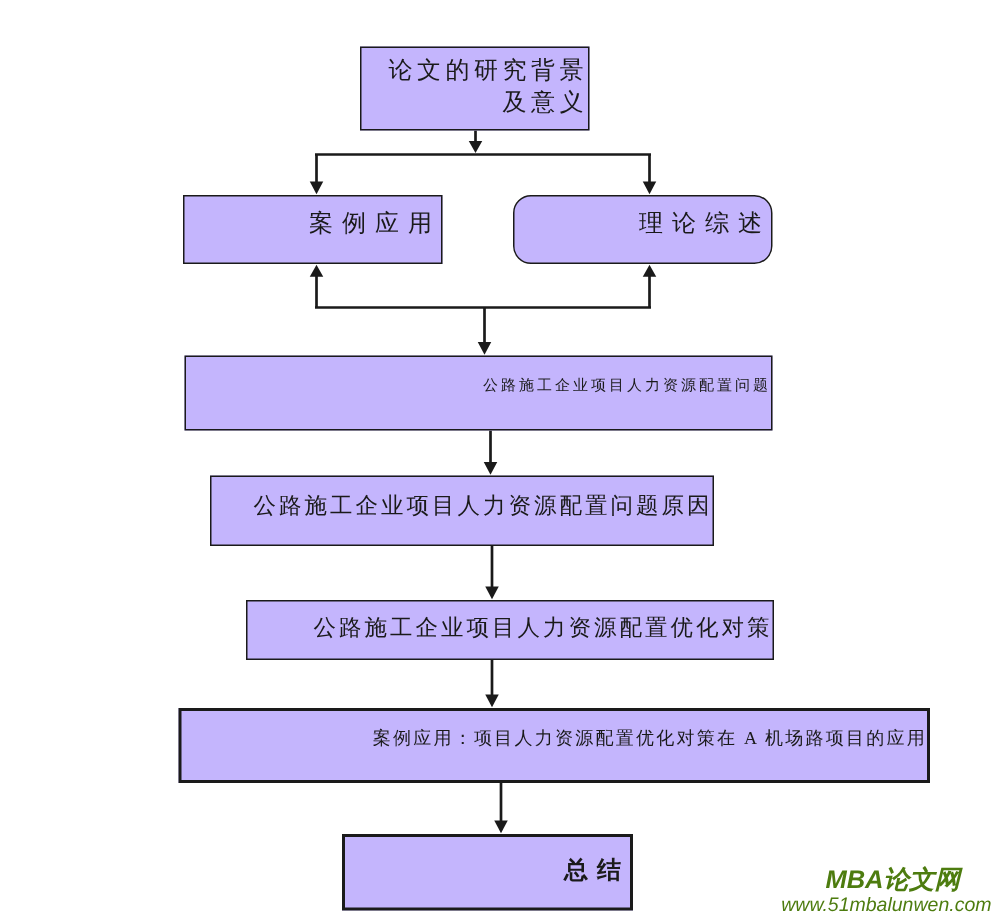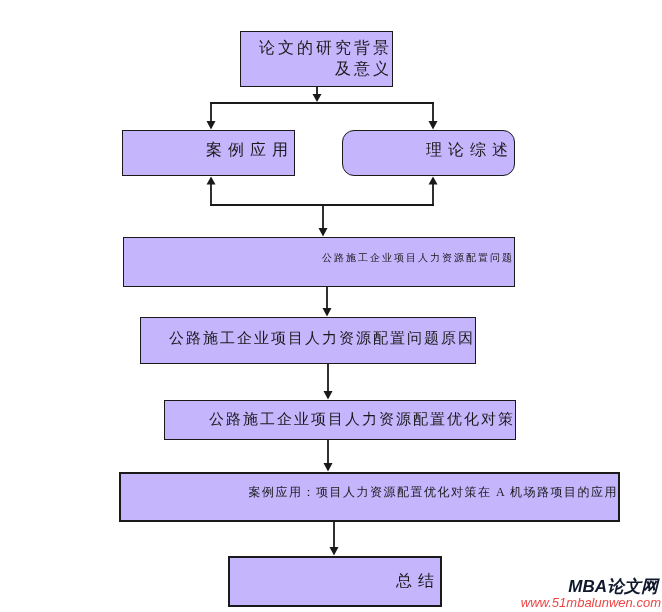--- a/index.html
+++ b/index.html
@@ -46,43 +46,43 @@
   .node.text-high {
     padding-bottom: 9px;
   }
   #node-background      { left: 240px; top: 31px;  width: 153px; height: 56px; letter-spacing: 3px; }
   #node-research-status { left: 122px; top: 130px; width: 173px; height: 46px; padding-bottom: 6px; }
   #node-theory-review   { left: 342px; top: 130px; width: 173px; height: 46px; padding-bottom: 6px; border-radius: 12px; }
   #node-problem         { left: 123px; top: 237px; width: 392px; height: 50px; font-size: 10px; }
   #node-cause           { left: 140px; top: 317px; width: 336px; height: 47px; font-size: 15px; padding-bottom: 4px; }
   #node-strategy        { left: 164px; top: 400px; width: 352px; height: 40px; font-size: 15px; }
   #node-case            { left: 83px;  top: 472px; width: 501px; height: 50px; font-size: 12px; letter-spacing: 1.5px; margin-left: 36px; }
-  #node-summary         { left: 228px; top: 556px; width: 214px; height: 51px; }
+  #node-summary         { left: 228px; top: 556px; width: 194px; height: 51px; font-weight: bold; }
   .watermark {
     position: absolute;
     right: 1px;
     bottom: 1px;
     text-align: right;
     font-style: italic;
     line-height: 1.15;
     white-space: nowrap;
   }
   .watermark .site-name {
     display: block;
     font-family: "Liberation Sans", "DejaVu Sans", sans-serif;
     font-weight: bold;
     font-size: 17px;
-    color: #0f172a;
-    padding-right: 3px;
+    color: #4d7c0f;
+    padding-right: 21px;
   }
   .watermark .site-url {
     display: block;
     font-family: "Liberation Sans", "DejaVu Sans", sans-serif;
     font-size: 13px;
-    color: #ef4444;
+    color: #4d7c0f;
   }
 </style>
 </head>
 <body>
 
 <div class="canvas">
 
   <svg class="connector-layer" width="662" height="612" viewBox="0 0 662 612" stroke="#1a1a1a" fill="#1a1a1a" stroke-width="1.8">
 
     <g>

